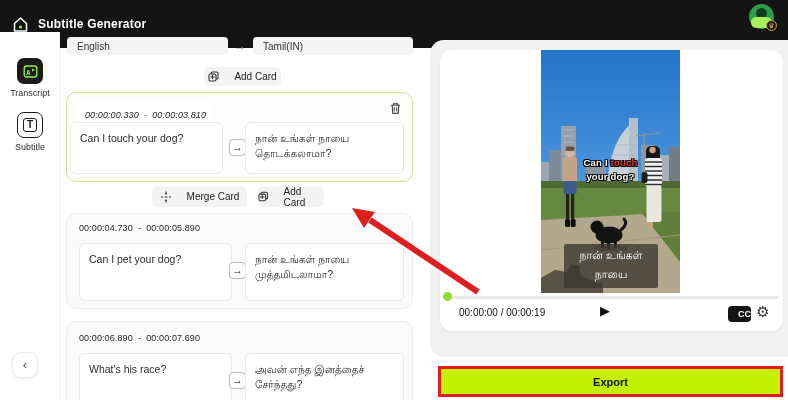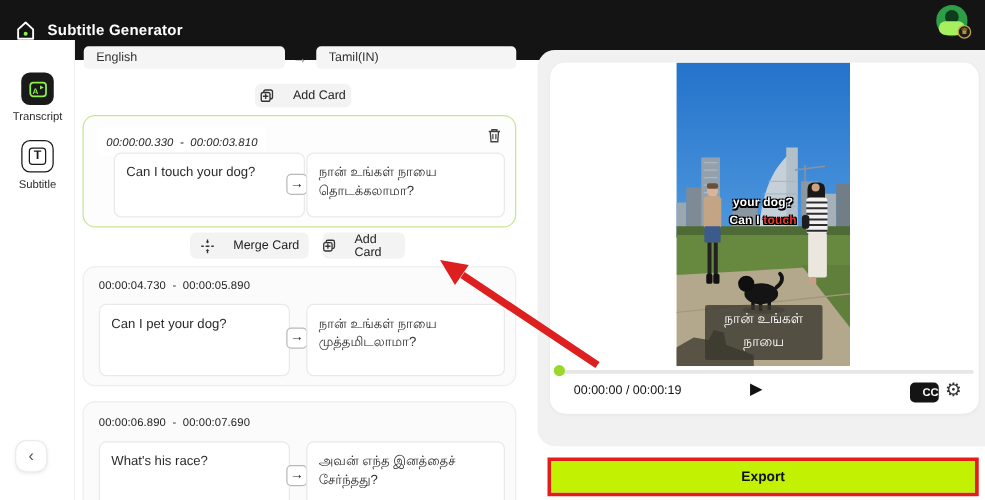--- a/index.html
+++ b/index.html
@@ -112,21 +112,21 @@
   </div>
 
   <div class="card selected" style="top:92px; height:90px;">
     <div class="ts-pill">
       <span class="ts"><span>00:00:00.330</span>&nbsp;&nbsp;<span>-</span>&nbsp;&nbsp;<span>00:00:03.810</span></span>
     </div>
     <svg class="trash-btn" viewBox="0 0 15 15">
       <path d="M3 4.2 H12 M5.5 4.2 V2.8 H9.5 V4.2 M4.2 4.2 L4.8 12.4 H10.2 L10.8 4.2" fill="none" stroke="#444" stroke-width="1.1"></path>
       <path d="M6.3 6.2 V10.4 M8.7 6.2 V10.4" stroke="#444" stroke-width="1"></path>
     </svg>
-    <div class="txt-box" style="left:24px; top:29px; width:153px; height:52px;">Can I touch your dog?</div>
+    <div class="txt-box" style="left:3px; top:29px; width:153px; height:52px;">Can I touch your dog?</div>
     <div class="arrow-btn" style="left:162px; top:46px;">→</div>
     <div class="txt-box" style="left:178px; top:29px; width:159px; height:52px;">நான் உங்கள் நாயை தொடக்கலாமா?</div>
   </div>
 
   <div class="pill-btn" style="left:152px; top:186px; width:95px; height:21px;">
     <svg width="12" height="12" viewBox="0 0 12 12">
       <path d="M1 6 H3 M4.5 6 H7.5 M9 6 H11" stroke="#333" stroke-width="1.1"></path>
       <path d="M6 0.5 V3.2 M6 11.5 V8.8" stroke="#333" stroke-width="1.1"></path>
       <path d="M4.6 2.2 L6 3.8 L7.4 2.2 Z" fill="#333"></path>
       <path d="M4.6 9.8 L6 8.2 L7.4 9.8 Z" fill="#333"></path>
@@ -222,22 +222,22 @@
         <rect x="66" y="191" width="2.8" height="8" fill="#141414"></rect>
         <rect x="73" y="190" width="2.8" height="8" fill="#141414"></rect>
         <path d="M80 180 C85 176 86 172 83 169" stroke="#141414" stroke-width="3" fill="none" stroke-linecap="round"></path>
       </g>
 
       <path d="M0 243 L0 228 L14 220 L26 222 L30 214 L38 216 L40 226 L62 234 L62 243 Z" fill="#49443a" opacity=".85"></path>
     </svg>
   </div>
 
   <div class="sub-en">
+    <div><span>Can I </span><span class="hl">touch</span></div>
     <div>your dog?</div>
-    <div><span>Can I </span><span class="hl">touch</span></div>
   </div>
   <div class="sub-ta">
     <div>நான் உங்கள்</div>
     <div>நாயை</div>
   </div>
 
   <div class="progress">
       <div class="done"></div>
     </div>
   <div class="playhead"></div>

